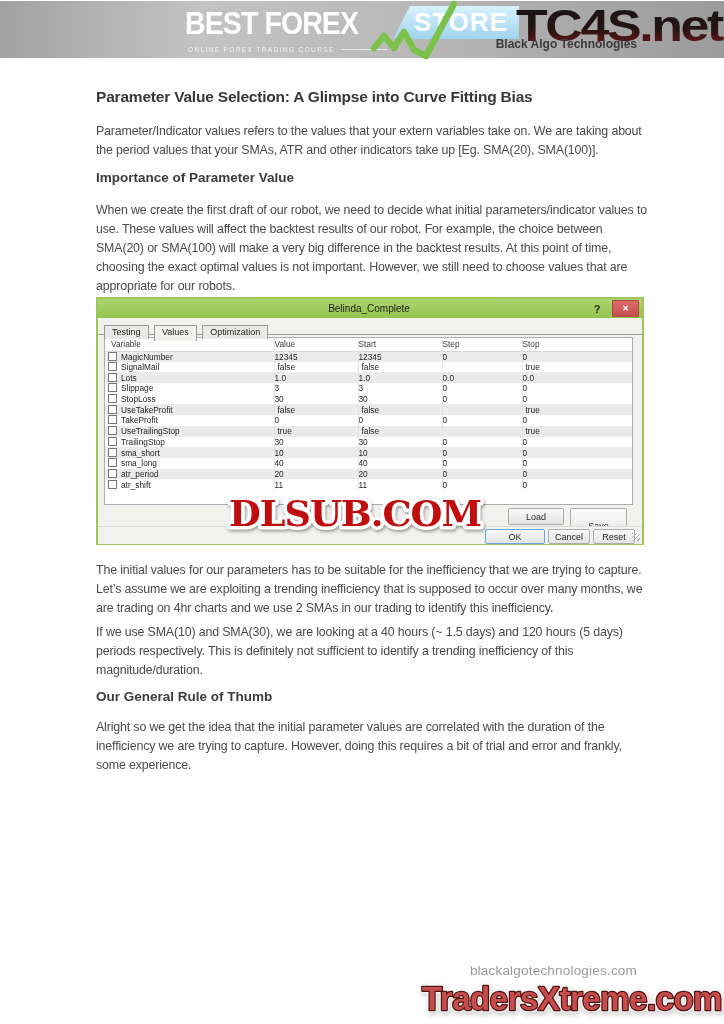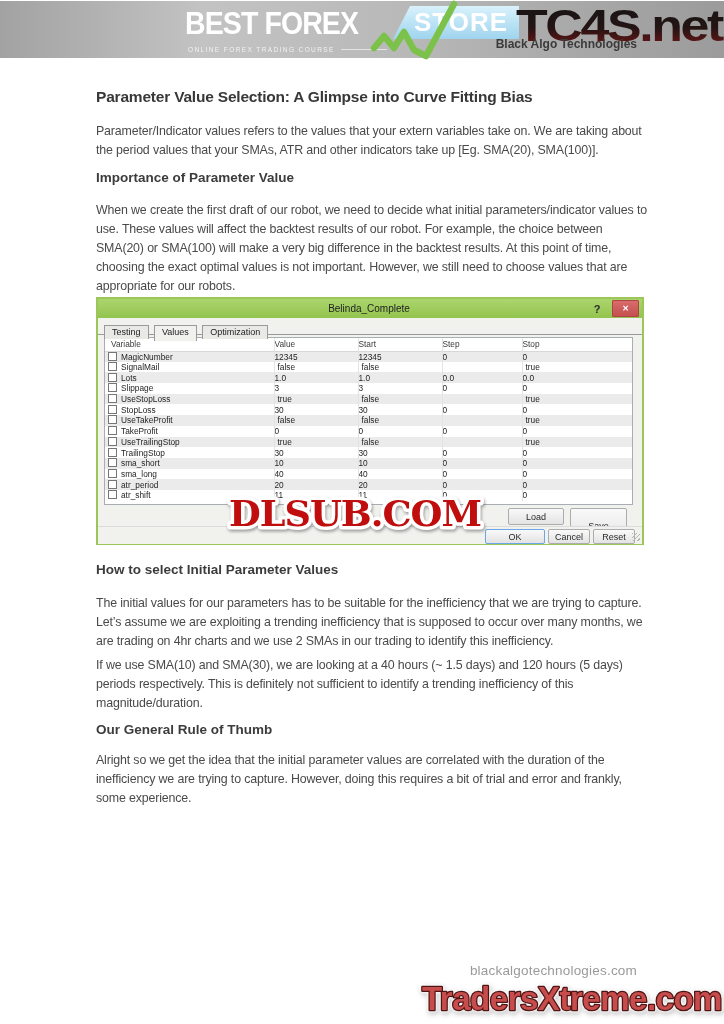--- a/index.html
+++ b/index.html
@@ -174,27 +174,20 @@
               </tr>
 
               <tr class="odd">
                 <td class="n"><span class="cb"></span><span>Slippage</span></td>
                 <td class="v">3</td>
                 <td class="v">3</td>
                 <td class="v">0</td>
                 <td class="v">0</td>
               </tr>
 
-              <tr class="even">
-                <td class="n"><span class="cb"></span><span>UseStopLoss</span></td>
-                <td class="v b">true</td>
-                <td class="v b">false</td>
-                <td class="v"></td>
-                <td class="v b">true</td>
-              </tr>
 
               <tr class="odd">
                 <td class="n"><span class="cb"></span><span>StopLoss</span></td>
                 <td class="v">30</td>
                 <td class="v">30</td>
                 <td class="v">0</td>
                 <td class="v">0</td>
               </tr>
 
               <tr class="even">
@@ -268,21 +261,20 @@
       <div class="botbar"></div>
       <div class="btn btn-ok">OK</div>
       <div class="btn btn-cancel">Cancel</div>
       <div class="btn btn-reset">Reset</div>
       <div class="grip"></div>
       <svg class="dlsub" viewBox="0 0 270 46">
         <text x="135" y="35" text-anchor="middle" font-family="DejaVu Serif,serif" font-weight="bold" font-size="36" letter-spacing="-1" textLength="252" lengthAdjust="spacingAndGlyphs" fill="#c00d0d" stroke="#ffffff" stroke-width="7" paint-order="stroke" stroke-linejoin="round">DLSUB.COM</text>
       </svg>
     </div>
 
-    <h2 class="mt17">How to select Initial Parameter Values</h2>
     <p class="mt16">The initial values for our parameters has to be suitable for the inefficiency that we are trying to capture. Let’s assume we are exploiting a trending inefficiency that is supposed to occur over many months, we are trading on 4hr charts and we use 2 SMAs in our trading to identify this inefficiency.</p>
     <p class="mt5">If we use SMA(10) and SMA(30), we are looking at a 40 hours (~ 1.5 days) and 120 hours (5 days) periods respectively. This is definitely not sufficient to identify a trending inefficiency of this magnitude/duration.</p>
     <h2 class="mt9">Our General Rule of Thumb</h2>
     <p class="mt13">Alright so we get the idea that the initial parameter values are correlated with the duration of the inefficiency we are trying to capture. However, doing this requires a bit of trial and error and frankly, some experience.</p>
   </div>
 
   <div class="foot-site">blackalgotechnologies.com</div>
   <svg class="foot-mark" viewBox="0 0 312 42">
     <text x="306" y="31" text-anchor="end" font-family="Liberation Sans,sans-serif" font-weight="bold" font-size="33" letter-spacing="-0.5" textLength="300" lengthAdjust="spacingAndGlyphs" fill="#c74c4c" stroke="#4f1414" stroke-width="2.5" paint-order="stroke" stroke-linejoin="round">TradersXtreme.com</text>
   </svg>

